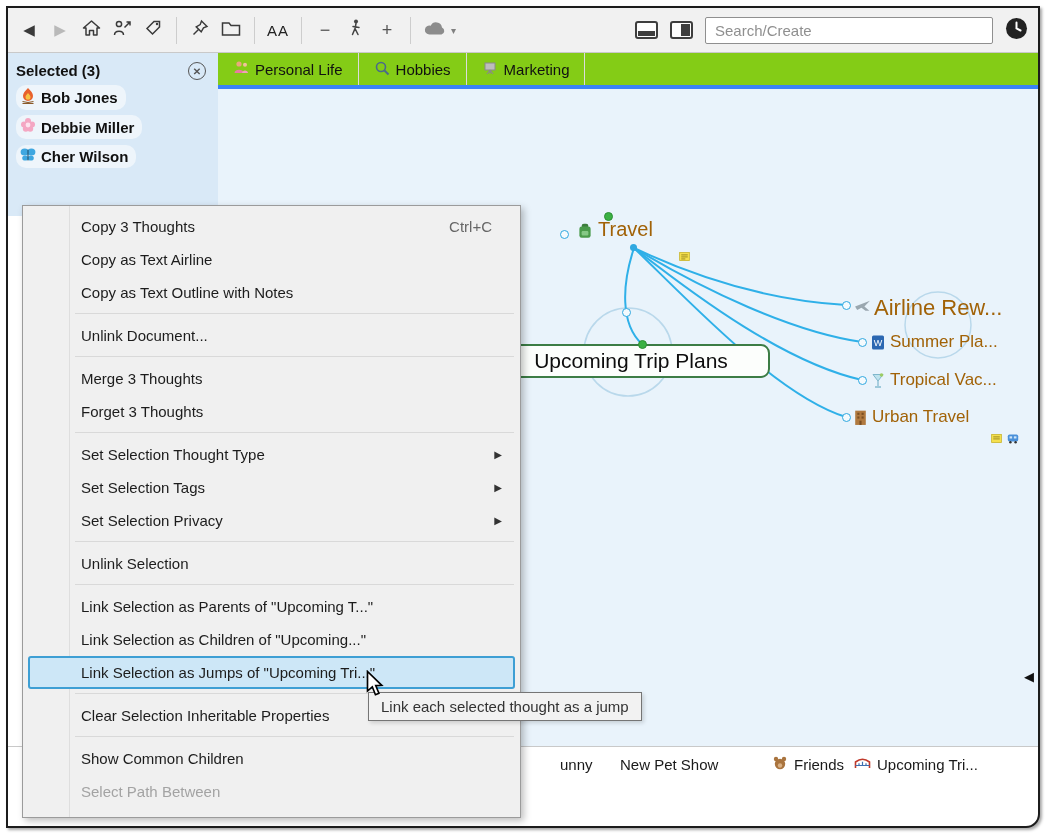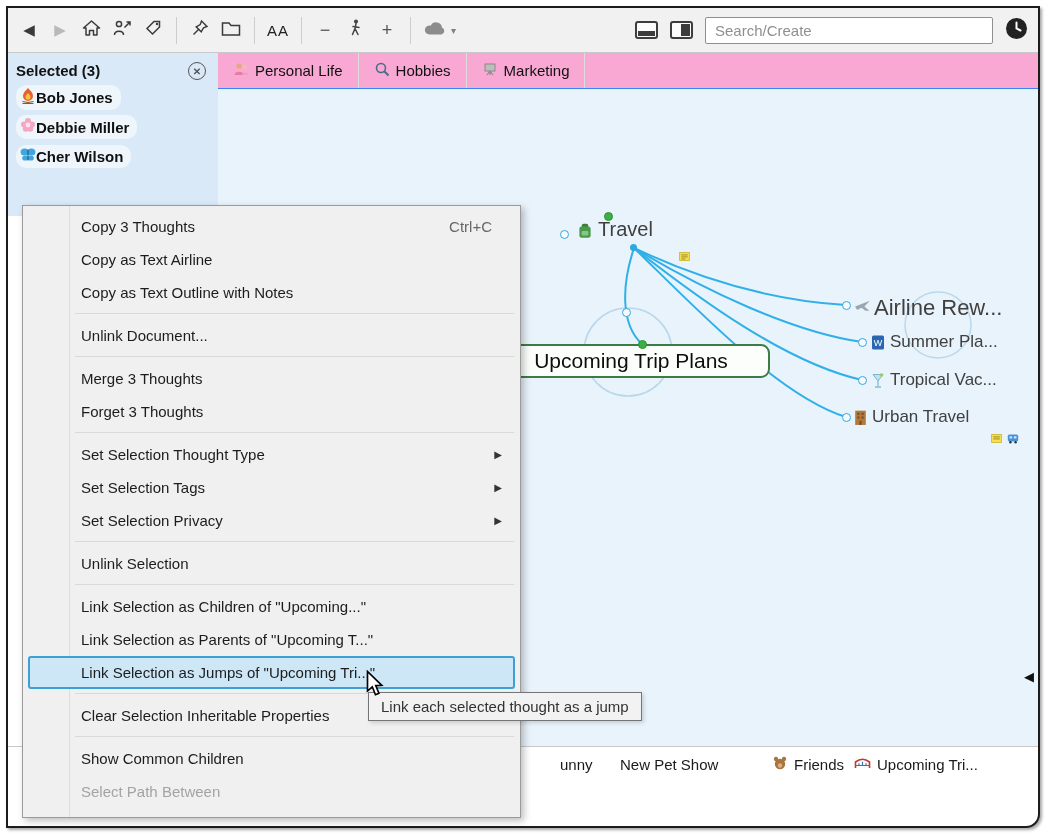--- a/index.html
+++ b/index.html
@@ -36,31 +36,31 @@
   .search::placeholder { color: #8f8f8f; }
   
   .selected-panel { position: absolute; left: 0; top: 45px; width: 210px; height: 163px; background: #d9e9f7; z-index: 2; font-weight: bold; }
   .sp-title { position: absolute; left: 8px; top: 9px; font-size: 15px; color: #111; }
   .sp-close {
     position: absolute; right: 12px; top: 9px; width: 18px; height: 18px;
     border: 1.5px solid #555; border-radius: 50%; color: #555; font-size: 10px;
     display: flex; align-items: center; justify-content: center;
   }
   .sp-item {
-    position: absolute; left: 8px; display: flex; align-items: center; 
+    position: absolute; left: 8px; display: flex; align-items: center; gap: 5px;
     background: rgba(255,255,255,.55); border-radius: 10px; padding: 2px 8px 2px 4px;
   }
   .sp-item .lbl { font-size: 15px; color: #101010; white-space: nowrap; }
   
-  .tabstrip { position: absolute; left: 210px; top: 45px; right: 0; height: 36px; background: #f9a8d4; display: flex; border-bottom: 1px solid #3b82f6; z-index: 1; }
+  .tabstrip { position: absolute; left: 210px; top: 45px; right: 0; height: 36px; background: #84cc16; display: flex; border-bottom: 4px solid #3b82f6; z-index: 1; }
   .tab { display: flex; align-items: center; gap: 6px; padding: 0 15px; border-right: 1px solid #dcdcdc; font-size: 15px; color: #111; }
   
   .canvas { position: absolute; left: 210px; top: 81px; width: 824px; height: 657px; background: #e9f3fb; z-index: 1; }
   .links-svg { position: absolute; left: 0; top: 0; }
-  .node-label { position: absolute; white-space: nowrap; color: #404040; }
+  .node-label { position: absolute; white-space: nowrap; color: #a16207; }
   .center-node {
     position: absolute; left: 274px; top: 255px; width: 278px; height: 34px;
     border: 2px solid #3c7d45; border-radius: 9px; background: #fcfefc;
     display: flex; align-items: center; justify-content: center; font-size: 21px; color: #0d0d0d; white-space: nowrap;
   }
   .gate { position: absolute; width: 9px; height: 9px; border: 1.5px solid #2fa8e0; border-radius: 50%; background: #f4fafd; }
   .gdot { position: absolute; width: 9px; height: 9px; border-radius: 50%; background: #3bb143; border: 1px solid #2e8f35; }
   .hub  { position: absolute; width: 7px; height: 7px; border-radius: 50%; background: #2fa8e0; }
   .mini { position: absolute; line-height: 0; }
   .collapse { position: absolute; left: 806px; top: 580px; font-size: 13px; color: #111; }
@@ -384,24 +384,24 @@
       <span class="arrow">▶</span>
     </div>
     <div class="menu-sep"></div>
 
     <div class="menu-item">
       <span>Unlink Selection</span>
     </div>
     <div class="menu-sep"></div>
 
     <div class="menu-item">
+      <span>Link Selection as Parents of "Upcoming T..."</span>
+    </div>
+    <div class="menu-item">
       <span>Link Selection as Children of "Upcoming..."</span>
-    </div>
-    <div class="menu-item">
-      <span>Link Selection as Parents of "Upcoming T..."</span>
     </div>
     <div class="menu-item highlighted">
       <span>Link Selection as Jumps of "Upcoming Tri..."</span>
     </div>
     <div class="menu-sep"></div>
 
     <div class="menu-item">
       <span>Clear Selection Inheritable Properties</span>
     </div>
     <div class="menu-sep"></div>

